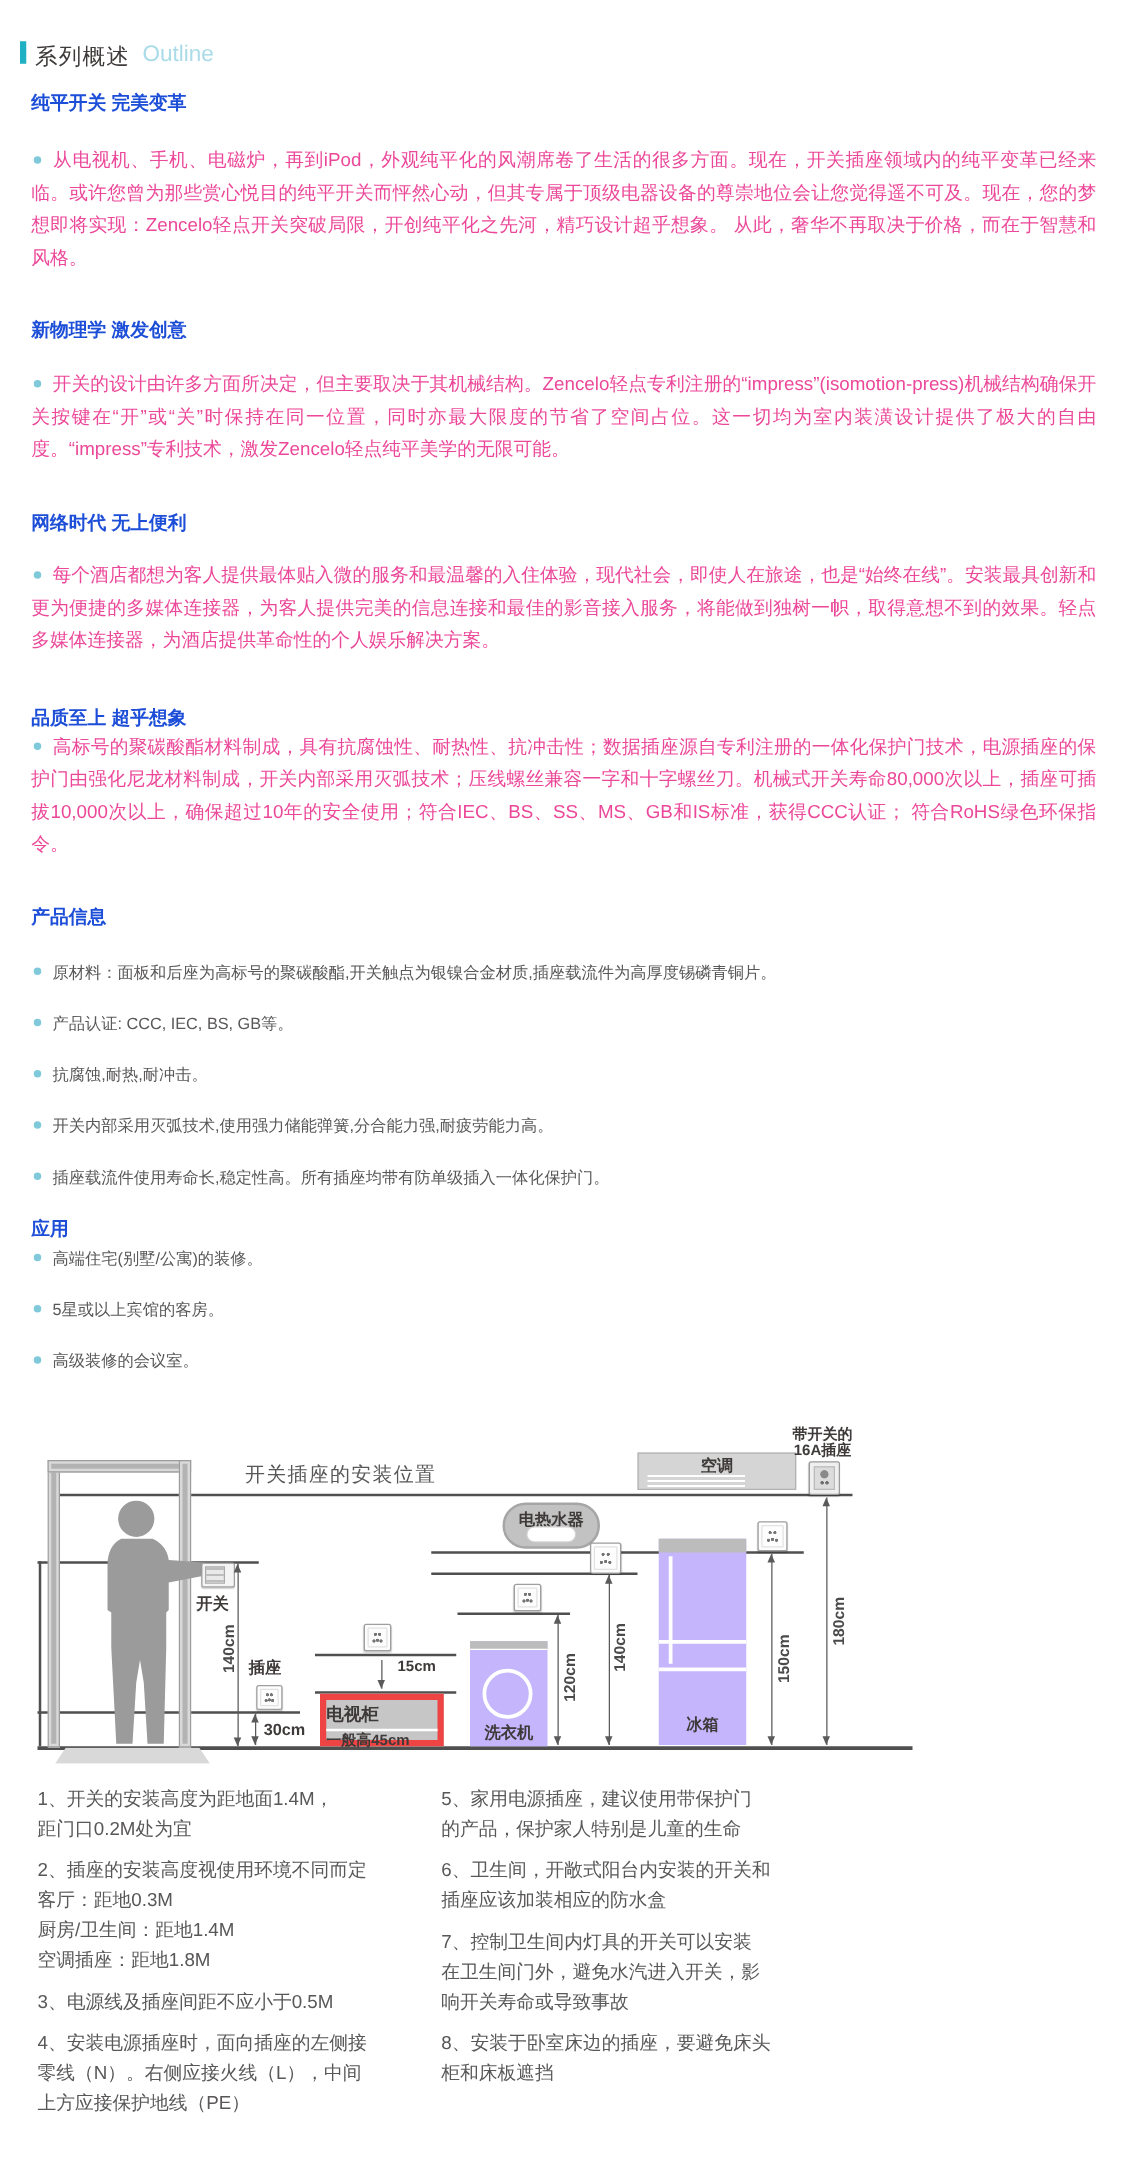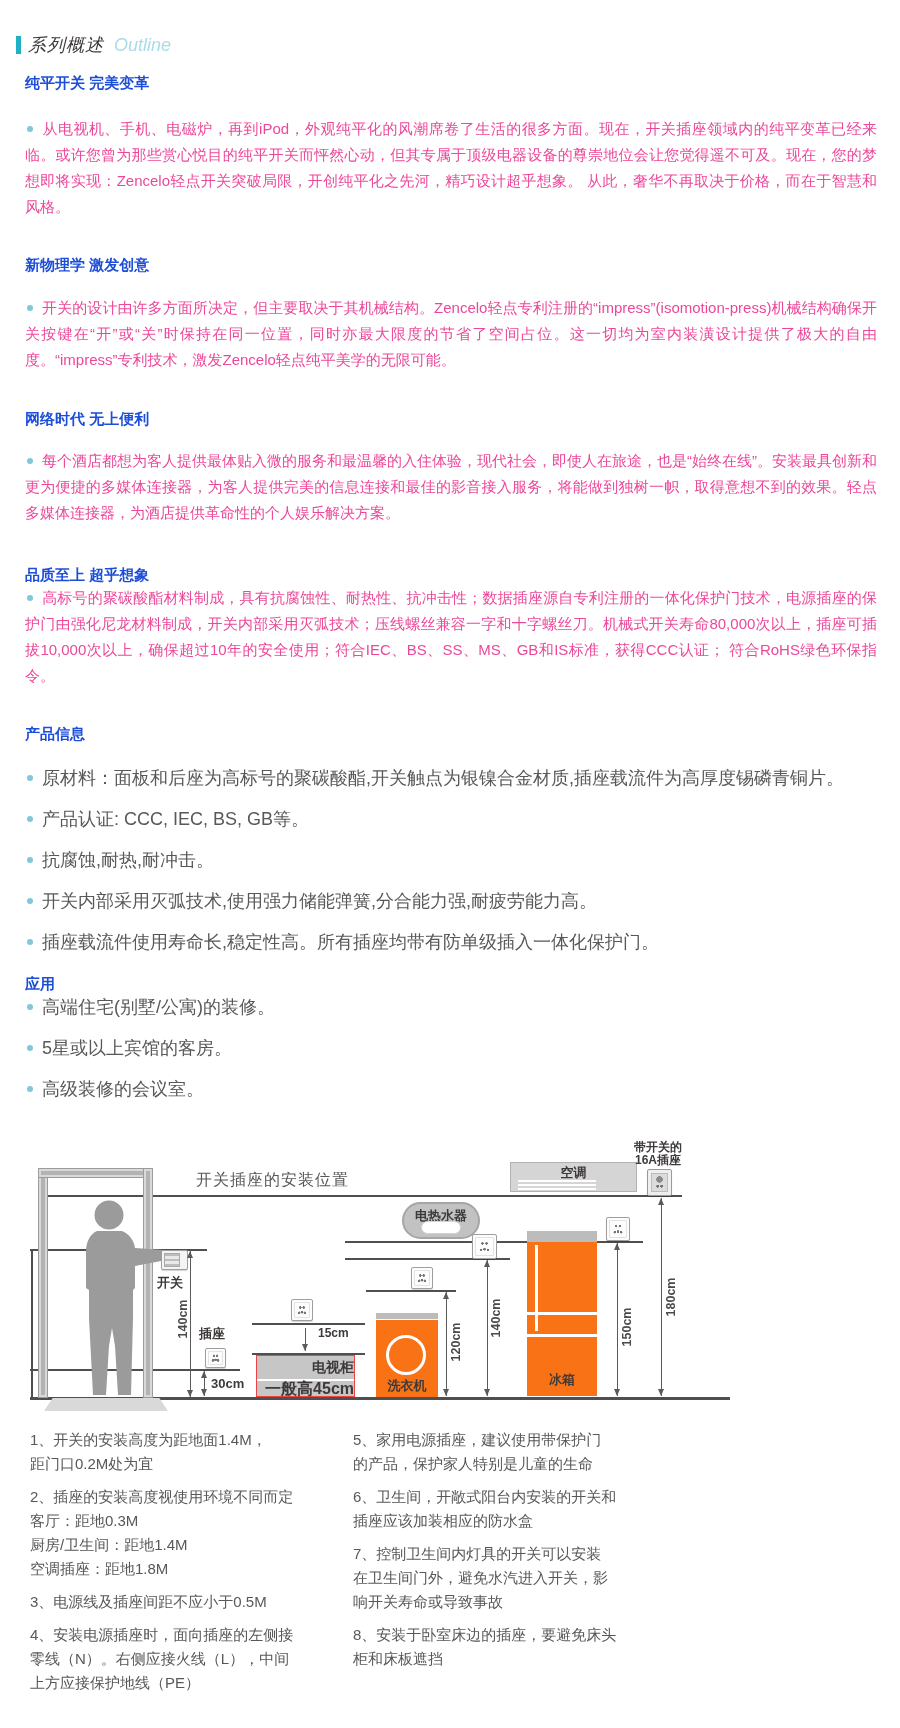--- a/index.html
+++ b/index.html
@@ -2,34 +2,34 @@
 <html><head>
 <meta charset="utf-8">
 <style>
   * { margin:0; padding:0; box-sizing:border-box; }
   html,body { background:#ffffff; }
   body { font-family:"Liberation Sans","DejaVu Sans",sans-serif; color:#595757; }
   .page { position:relative; width:900px; height:1728px; background:#fff; overflow:hidden; }
   .content { position:absolute; left:25px; top:0; width:852px; }
 
   
-  .hdr { margin-top:33px; margin-left:-9px; height:24px; display:flex; align-items:center;font-style:italic; }
+  .hdr { margin-top:33px; margin-left:-9px; height:24px; display:flex; align-items:flex-start; }
   .hdr-bar { display:inline-block; width:5px; height:18px; background:#1fb0c4; margin-right:7px; }
   .hdr-zh { font-size:18px; color:#3e3a39; letter-spacing:1px; }
   .hdr-en { font-size:18px; color:#a9dbe8; margin-left:10px; }
 
   h3.sec { font-size:15px; font-weight:bold; color:#1d4ed8; line-height:20px; }
   .mt16{margin-top:16px}.mt35{margin-top:35px}.mt36{margin-top:36px}.mt39{margin-top:39px}
   .mt19{margin-top:19px}.mt18{}.mt20{margin-top:20px}.mt21{margin-top:21px}
   .mt22{}.mt23{margin-top:23px}
 
   p.bp { font-size:15px; line-height:26px; text-align:justify; color:#ec4899; }
   .dot { display:inline-block; width:6px; height:6px; border-radius:50%; background:#7fc9da; margin:0 9px 3px 2px; vertical-align:middle; }
   ul.blist { list-style:none; }
-  ul.blist li { font-size:18px; line-height:26px; margin-bottom:15px; color:#595757; }
+  ul.blist li { font-size:13px; line-height:26px; margin-bottom:15px; color:#595757; }
 
   
   .diagram { position:absolute; left:0; top:1140px; width:900px; height:295px; }
   .hline { position:absolute; height:2px; background:#4f4f4f; }
   .vline { position:absolute; width:2px; background:#4f4f4f; }
   .floor { position:absolute; height:3px; background:#4f4f4f; }
   .dg-title { position:absolute; font-size:16px; letter-spacing:1px; color:#595757; white-space:nowrap; }
   .lab { position:absolute; font-size:13px; font-weight:bold; color:#3e3a39; white-space:nowrap; }
   .lab-sm { font-size:12px; }
   .rlabel { position:absolute; width:48px; height:14px; line-height:14px; text-align:center;
@@ -63,32 +63,32 @@
   .switchic::after { content:""; position:absolute; left:2px; top:2px; bottom:2px; width:55%;
       background:repeating-linear-gradient(180deg,#bdbdbd 0 2px,#e9e9e9 2px 5px); border:1px solid #aaa; }
   .socket16 { position:absolute; background:#efefef; border:1px solid #9a9a9a; border-radius:2px;
             box-shadow:0 1px 1px rgba(0,0,0,.2); }
   .socket16::after { content:""; position:absolute; inset:3px; background:#dcdcdc; border:1px solid #bbb;
       background-image:
         radial-gradient(circle at 50% 32%, #8a8a8a 3px, transparent 3.6px),
         radial-gradient(circle at 38% 72%, #707070 1.2px, transparent 1.6px),
         radial-gradient(circle at 64% 72%, #707070 1.2px, transparent 1.6px); }
 
-  .appliance { position:absolute; background:#f97316; }
+  .appliance { position:absolute; background:#c4b5fd; }
   .ac { position:absolute; background:#d5d5d5; border:1px solid #b2b2b2; }
   .ac .ac-name { position:absolute; top:1px; left:0; right:0; text-align:center; font-size:13px; font-weight:bold; color:#3e3a39; }
   .ac .grill { position:absolute; left:7px; top:17px; width:78px; height:12px;
       background:repeating-linear-gradient(180deg,#ffffff 0 1.6px,rgba(255,255,255,0) 1.6px 4.2px); }
   .heater { position:absolute; background:#c2c2c2; border:2px solid #a6a6a6; border-radius:19px; }
   .heater .h-name { position:absolute; top:3px; left:0; right:0; text-align:center; font-size:13px; font-weight:bold; color:#3e3a39; }
   .heater .pill { position:absolute; left:50%; transform:translateX(-50%); bottom:3px; width:40px; height:13px;
       background:#fff; border-radius:7px; border:1px solid #d2d2d2; }
-  .tvbox { position:absolute; background:#c6c6c6; border:1px solid #ef4444; text-align:right; }
+  .tvbox { position:absolute; background:#c6c6c6; border:5px solid #ef4444; text-align:left; }
   .tvbox .r1 { line-height:23px; font-size:14px; font-weight:bold; color:#3e3a39; border-bottom:2px solid #fff; }
-  .tvbox .r2 { line-height:15px; font-size:16px; font-weight:bold; color:#3e3a39; }
+  .tvbox .r2 { line-height:15px; font-size:12px; font-weight:bold; color:#3e3a39; }
   .washer .strip { position:absolute; left:0; top:0; right:0; height:7px; background:#bcbcbc; border-bottom:1px solid #fff; }
   .washer .drum { position:absolute; left:10px; top:22px; width:40px; height:40px; border:3px solid #fff; border-radius:50%; }
   .washer .w-name { position:absolute; left:0; right:0; top:64px; text-align:center; font-size:13px; font-weight:bold; color:#3e3a39; }
   .fridge .topstrip { position:absolute; left:0; top:0; right:0; height:11px; background:#bcbcbc; }
   .fridge .split { position:absolute; left:0; right:0; height:3px; background:#fff; }
   .fridge .handle { position:absolute; left:8px; top:14px; width:3px; height:86px; background:#fff; }
   .fridge .f-name { position:absolute; left:0; right:0; top:140px; text-align:center; font-size:13px; font-weight:bold; color:#3e3a39; }
 
   
   .notes-col { position:absolute; top:1428px; font-size:15px; line-height:24px; color:#595757; }

